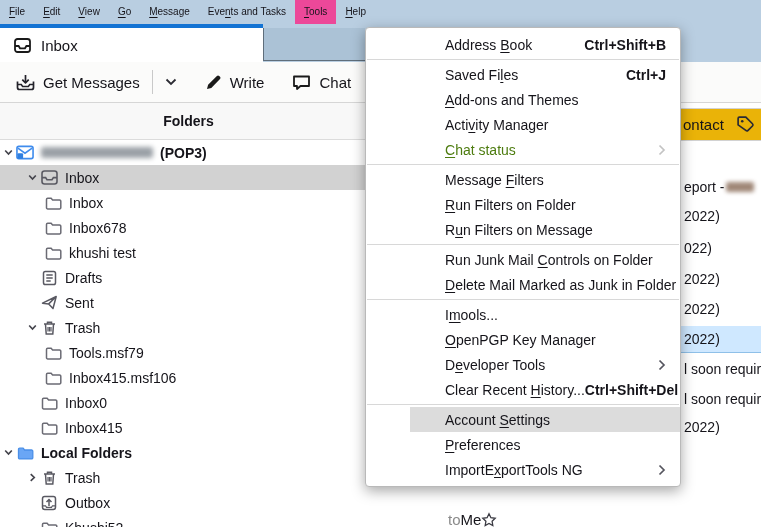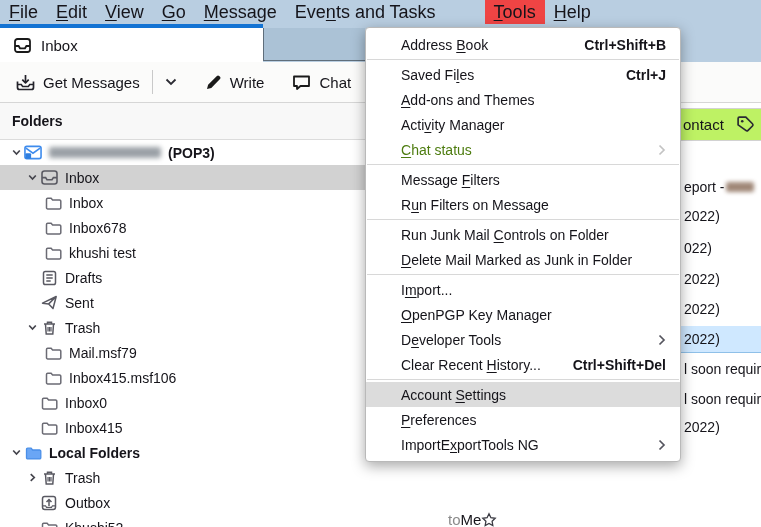--- a/index.html
+++ b/index.html
@@ -2,23 +2,23 @@
 <html><head>
 <meta charset="utf-8">
 <style>
   * { box-sizing: border-box; }
   html,body { margin:0; padding:0; width:761px; height:527px; overflow:hidden;
               font-family:"Liberation Sans", sans-serif; background:#fff; color:#15141a; }
   #screen { position:relative; width:761px; height:527px; overflow:hidden; }
 
   
   .menubar { position:absolute; left:0; top:0; width:761px; height:24px;
-             background:#b9cee1; display:flex; align-items:flex-end; font-size:18px; }
+             background:#b9cee1; display:flex; align-items:flex-end; font-size:10px; }
   .mb-item { padding:0 9px; line-height:24px; white-space:nowrap; }
-  .mb-item.active { background:#ef4444;margin-left:40px; }
+  .mb-item.active { background:#ec4899; }
   u { text-decoration:underline; text-underline-offset:2px; }
 
   
   .tabstrip { position:absolute; left:0; top:24px; width:761px; height:38px; background:#b9cee1; }
   .tab { position:absolute; left:0; top:0; width:263px; height:38px; background:#fff;
          border-top:4px solid #1373d3; display:flex; align-items:center; gap:10px;
          padding-left:14px; font-size:15px; }
   .tab-shadow-block { position:absolute; left:263px; top:4px; width:102px; height:33px;
          background:#abc2d6; border-left:1px solid #5f6e7b; border-bottom:1px solid #5f6e7b; }
 
@@ -26,47 +26,47 @@
   .toolbar { position:absolute; left:0; top:62px; width:761px; height:41px; background:#fbfbfa;
              border-bottom:1px solid #d6d6d6; display:flex; align-items:center; padding-left:10px;
              font-size:15px; }
   .tbtn { display:flex; align-items:center; gap:8px; padding:4px 6px; white-space:nowrap;text-align:center; }
   .tsep { width:1px; height:24px; background:#c9c9c9; margin:0 6px; }
   .tgap { width:16px; }
 
   
   .folders-header { position:absolute; left:0; top:103px; width:365px; height:37px;
                     background:#f8f8f8; border-bottom:1px solid #dcdcdc; font-weight:bold;
-                    font-size:14px; line-height:36px; padding-left:12px; }
+                    font-size:14px; line-height:36px; padding-left:12px;text-align:center; }
   .folderpane { position:absolute; left:0; top:140px; width:365px; height:387px; background:#fff;
                 overflow:hidden; font-size:14px; }
   .frow { height:25px; display:flex; align-items:center; }
   .frow.selected { background:#d2d2d2; }
   .frow .chev { width:16px; display:flex; justify-content:center; flex:none; }
   .frow .ficon { width:18px; margin-right:7px; display:flex; justify-content:center; flex:none; }
   .frow .flabel { white-space:nowrap; }
   .bold { font-weight:bold; }
-  .pl0 { padding-left:8px; } .pl1 { padding-left:24px; } .pl2 { padding-left:44px; }
+  .pl0 { } .pl1 { padding-left:24px; } .pl2 { padding-left:44px; }
   .redact { display:inline-block; width:112px; height:11px; background:#9aa0a6;
             border-radius:2px; filter:blur(2.5px); margin-right:7px; }
 
   
   .menu { position:absolute; left:365px; top:27px; width:316px; background:#ffffff;
           border:1px solid #b9b9b9; border-radius:4px; padding:4px 0;
           box-shadow:0 4px 14px rgba(0,0,0,.35); z-index:50; font-size:14px; }
-  .mi { height:25px; display:flex; align-items:center; padding:0 14px 0 35px; white-space:nowrap; }
+  .mi { height:25px; display:flex; align-items:center; padding:0 14px 0 35px; white-space:nowrap;margin-left:44px; }
   .mi.hl { background:#dcdcdc; }
   .mi .accel { margin-left:auto;font-weight:bold; }
   .mi .subarrow { margin-left:auto; display:flex; }
   .mi.disabled { color:#4d7c0f; }
   .msep { border-top:1px solid #d8d8d8; margin:2px 1px; }
 
   
   .contact-bar { position:absolute; left:681px; top:108px; width:80px; height:33px;
-                 background:#bef264; border-top:1px solid #d2d2d2; border-bottom:1px solid #d2d2d2;
+                 background:#eab308; border-top:1px solid #d2d2d2; border-bottom:1px solid #d2d2d2;
                  display:flex; align-items:center; font-size:15px; padding-left:2px; }
   .contact-bar .tagwrap { margin-left:auto; margin-right:6px; display:flex; }
   .mrow { position:absolute; left:681px; width:80px; height:22px; font-size:14px;
           white-space:nowrap; padding-left:3px; display:flex; align-items:center; }
   .mrow.selected { background:#cfe8ff; border-bottom:1px solid #8fc0e8; height:27px; }
   .redact-sm { display:inline-block; width:28px; height:10px; background:#a08878;
                border-radius:2px; filter:blur(2px); margin-left:2px; }
 
   
   .msg-footer { position:absolute; left:448px; top:511px; display:flex; align-items:center;
@@ -256,21 +256,21 @@
         </span>
       <span class="flabel">Trash</span>
     </div>
 
     <div class="frow pl2">
       <span class="ficon">
           <svg width="17" height="14" viewBox="0 0 17 14">
             <path d="M1.5 3.5c0-.8.5-1.3 1.2-1.3h3.4L7.6 4h7a1.2 1.2 0 011.2 1.2v6.5a1.2 1.2 0 01-1.2 1.2H2.7a1.2 1.2 0 01-1.2-1.2z" fill="none" stroke="#6b6b74" stroke-width="1.5"></path>
           </svg>
         </span>
-      <span class="flabel">Mail.msf79</span>
+      <span class="flabel">Tools.msf79</span>
     </div>
 
     <div class="frow pl2">
       <span class="ficon">
           <svg width="17" height="14" viewBox="0 0 17 14">
             <path d="M1.5 3.5c0-.8.5-1.3 1.2-1.3h3.4L7.6 4h7a1.2 1.2 0 011.2 1.2v6.5a1.2 1.2 0 01-1.2 1.2H2.7a1.2 1.2 0 01-1.2-1.2z" fill="none" stroke="#6b6b74" stroke-width="1.5"></path>
           </svg>
         </span>
       <span class="flabel">Inbox415.msf106</span>
     </div>
@@ -418,32 +418,35 @@
           <svg width="8" height="12" viewBox="0 0 8 12">
             <path d="M1.5 1.5L6 6l-4.5 4.5" fill="none" stroke="#c3c3c3" stroke-width="1.7"></path>
           </svg>
         </span>
     </div>
     <div class="msep"></div>
     <div class="mi">
       <span><span>Message </span><u>F</u><span>ilters</span></span>
     </div>
     <div class="mi">
+      <span><span></span><u>R</u><span>un Filters on Folder</span></span>
+    </div>
+    <div class="mi">
       <span><span>R</span><u>u</u><span>n Filters on Message</span></span>
     </div>
     <div class="msep"></div>
     <div class="mi">
       <span><span>Run Junk Mail </span><u>C</u><span>ontrols on Folder</span></span>
     </div>
     <div class="mi">
       <span><span></span><u>D</u><span>elete Mail Marked as Junk in Folder</span></span>
     </div>
     <div class="msep"></div>
     <div class="mi">
-      <span><span>I</span><u>m</u><span>port...</span></span>
+      <span><span>I</span><u>m</u><span>ools...</span></span>
     </div>
     <div class="mi">
       <span><span></span><u>O</u><span>penPGP Key Manager</span></span>
     </div>
     <div class="mi">
       <span><span>D</span><u>e</u><span>veloper Tools</span></span>
       <span class="subarrow">
           <svg width="8" height="12" viewBox="0 0 8 12">
             <path d="M1.5 1.5L6 6l-4.5 4.5" fill="none" stroke="#55555e" stroke-width="1.7"></path>
           </svg>

